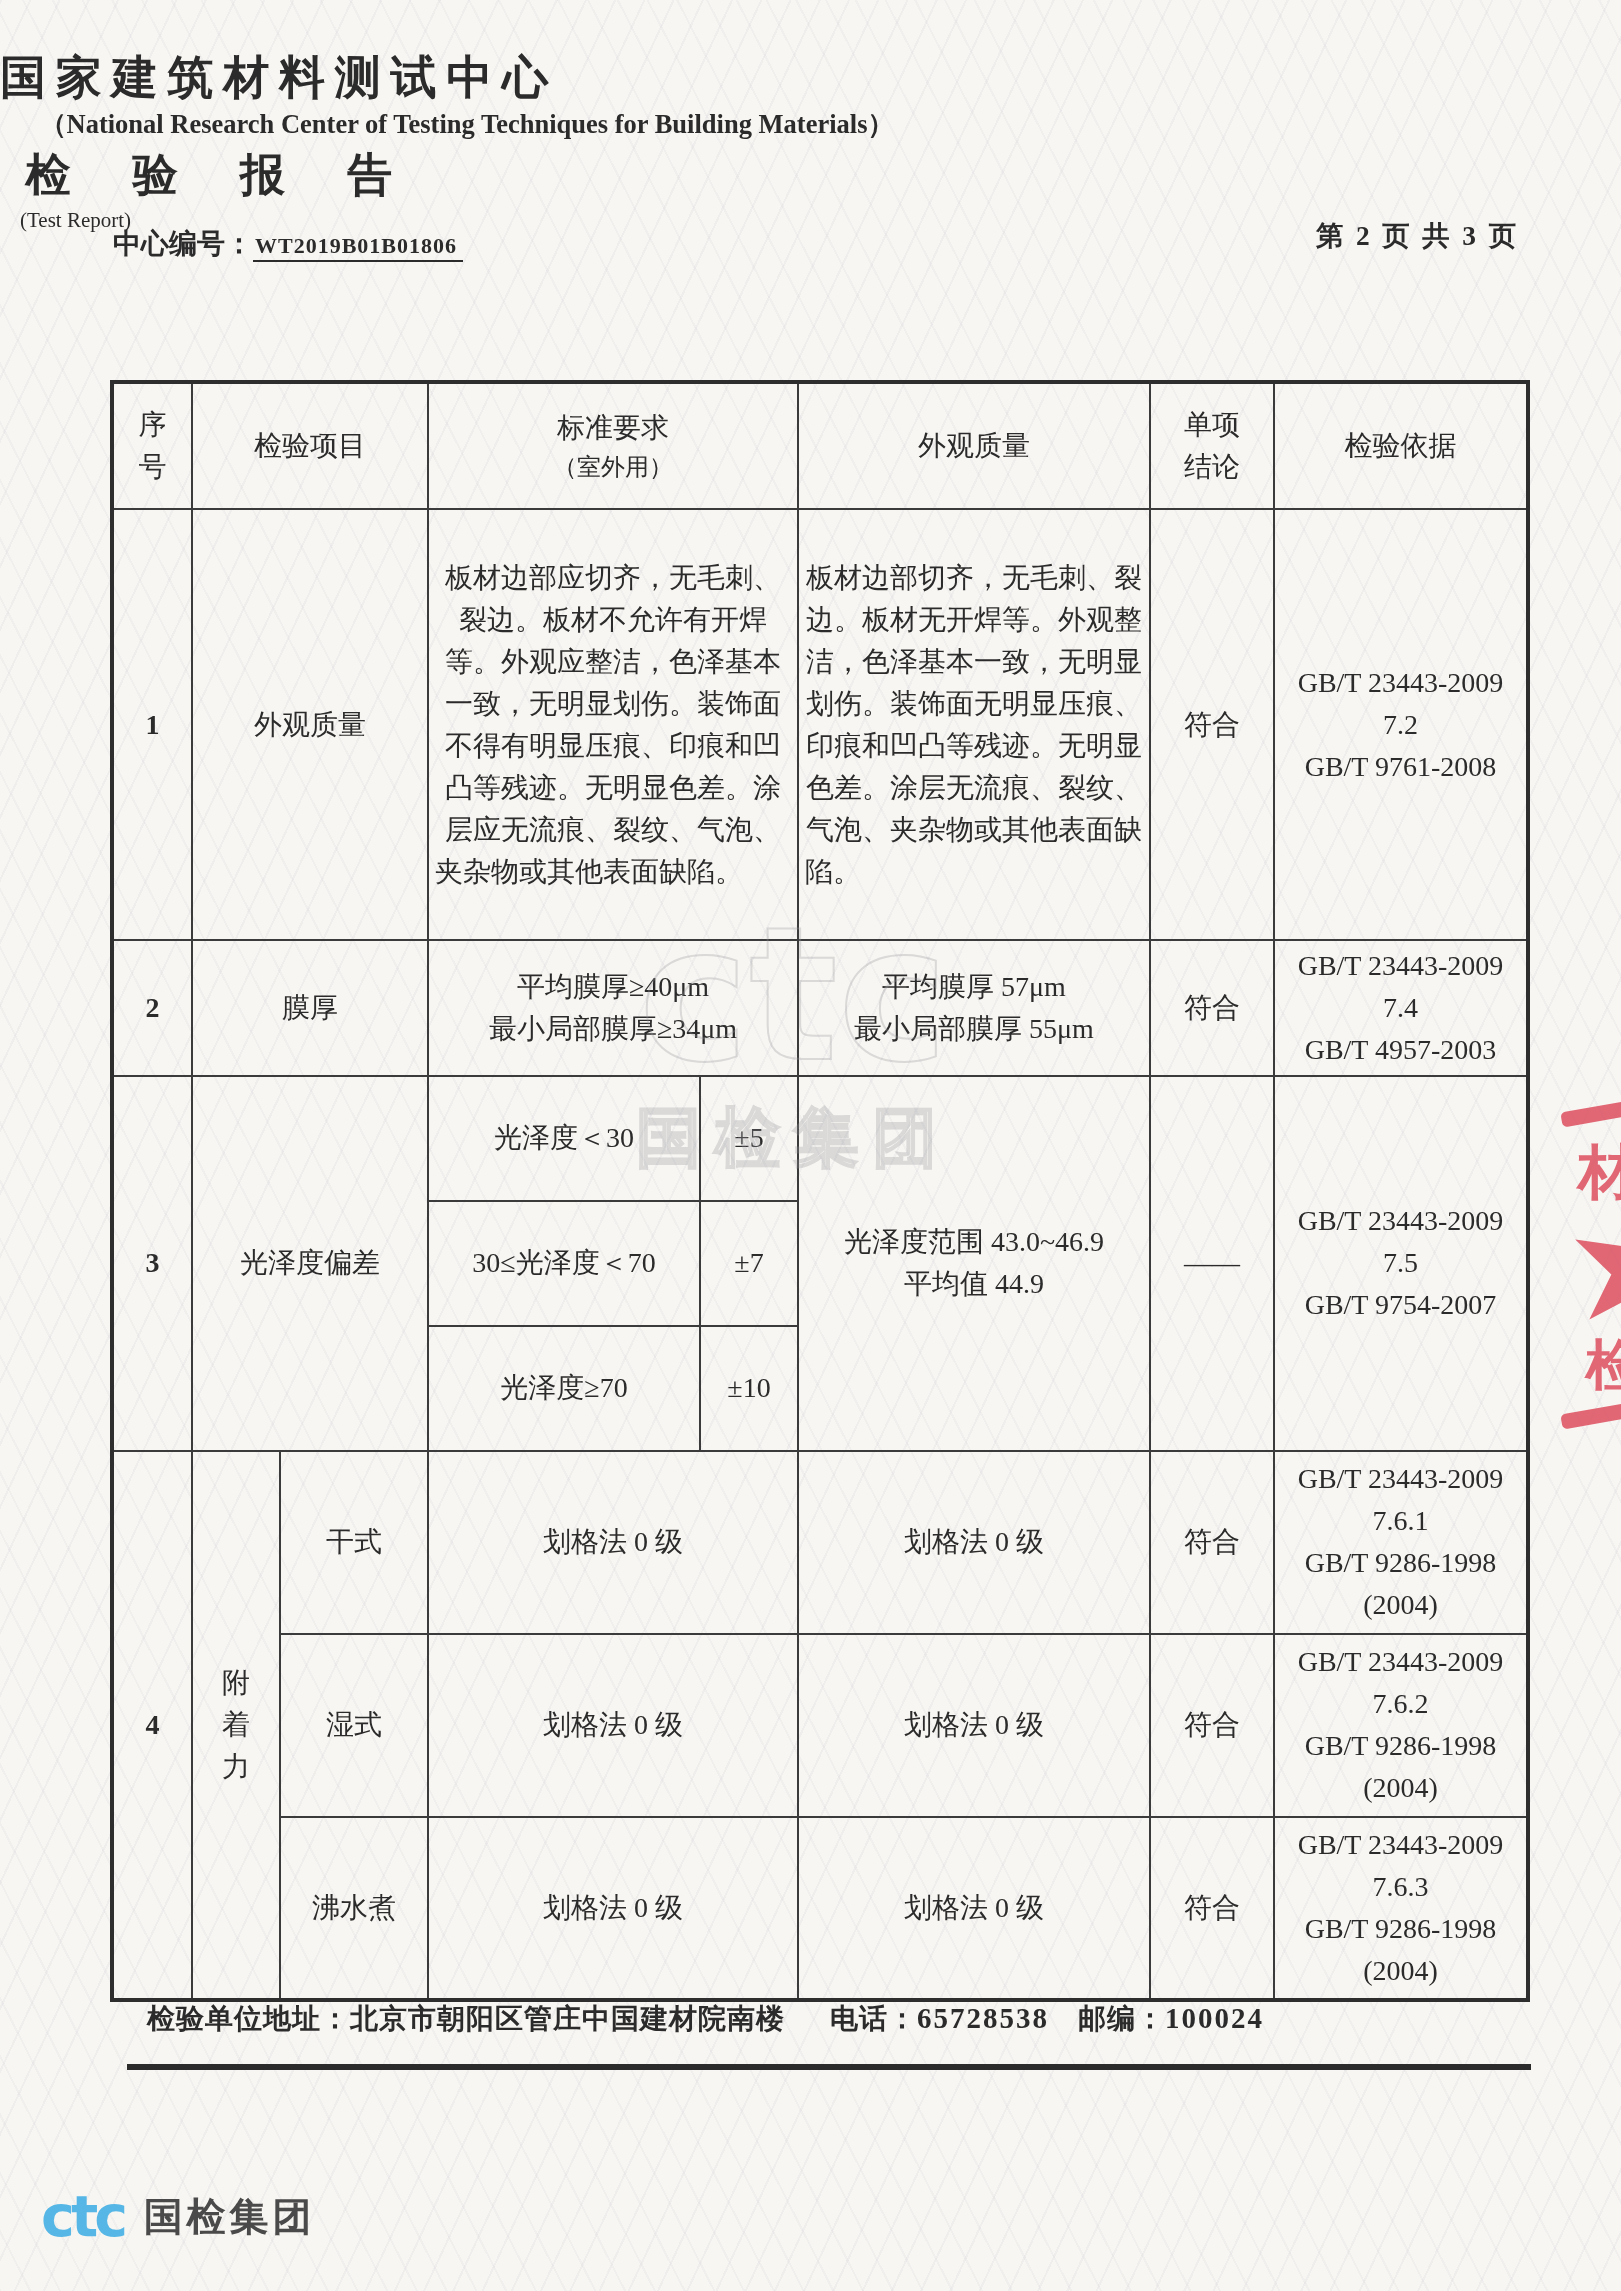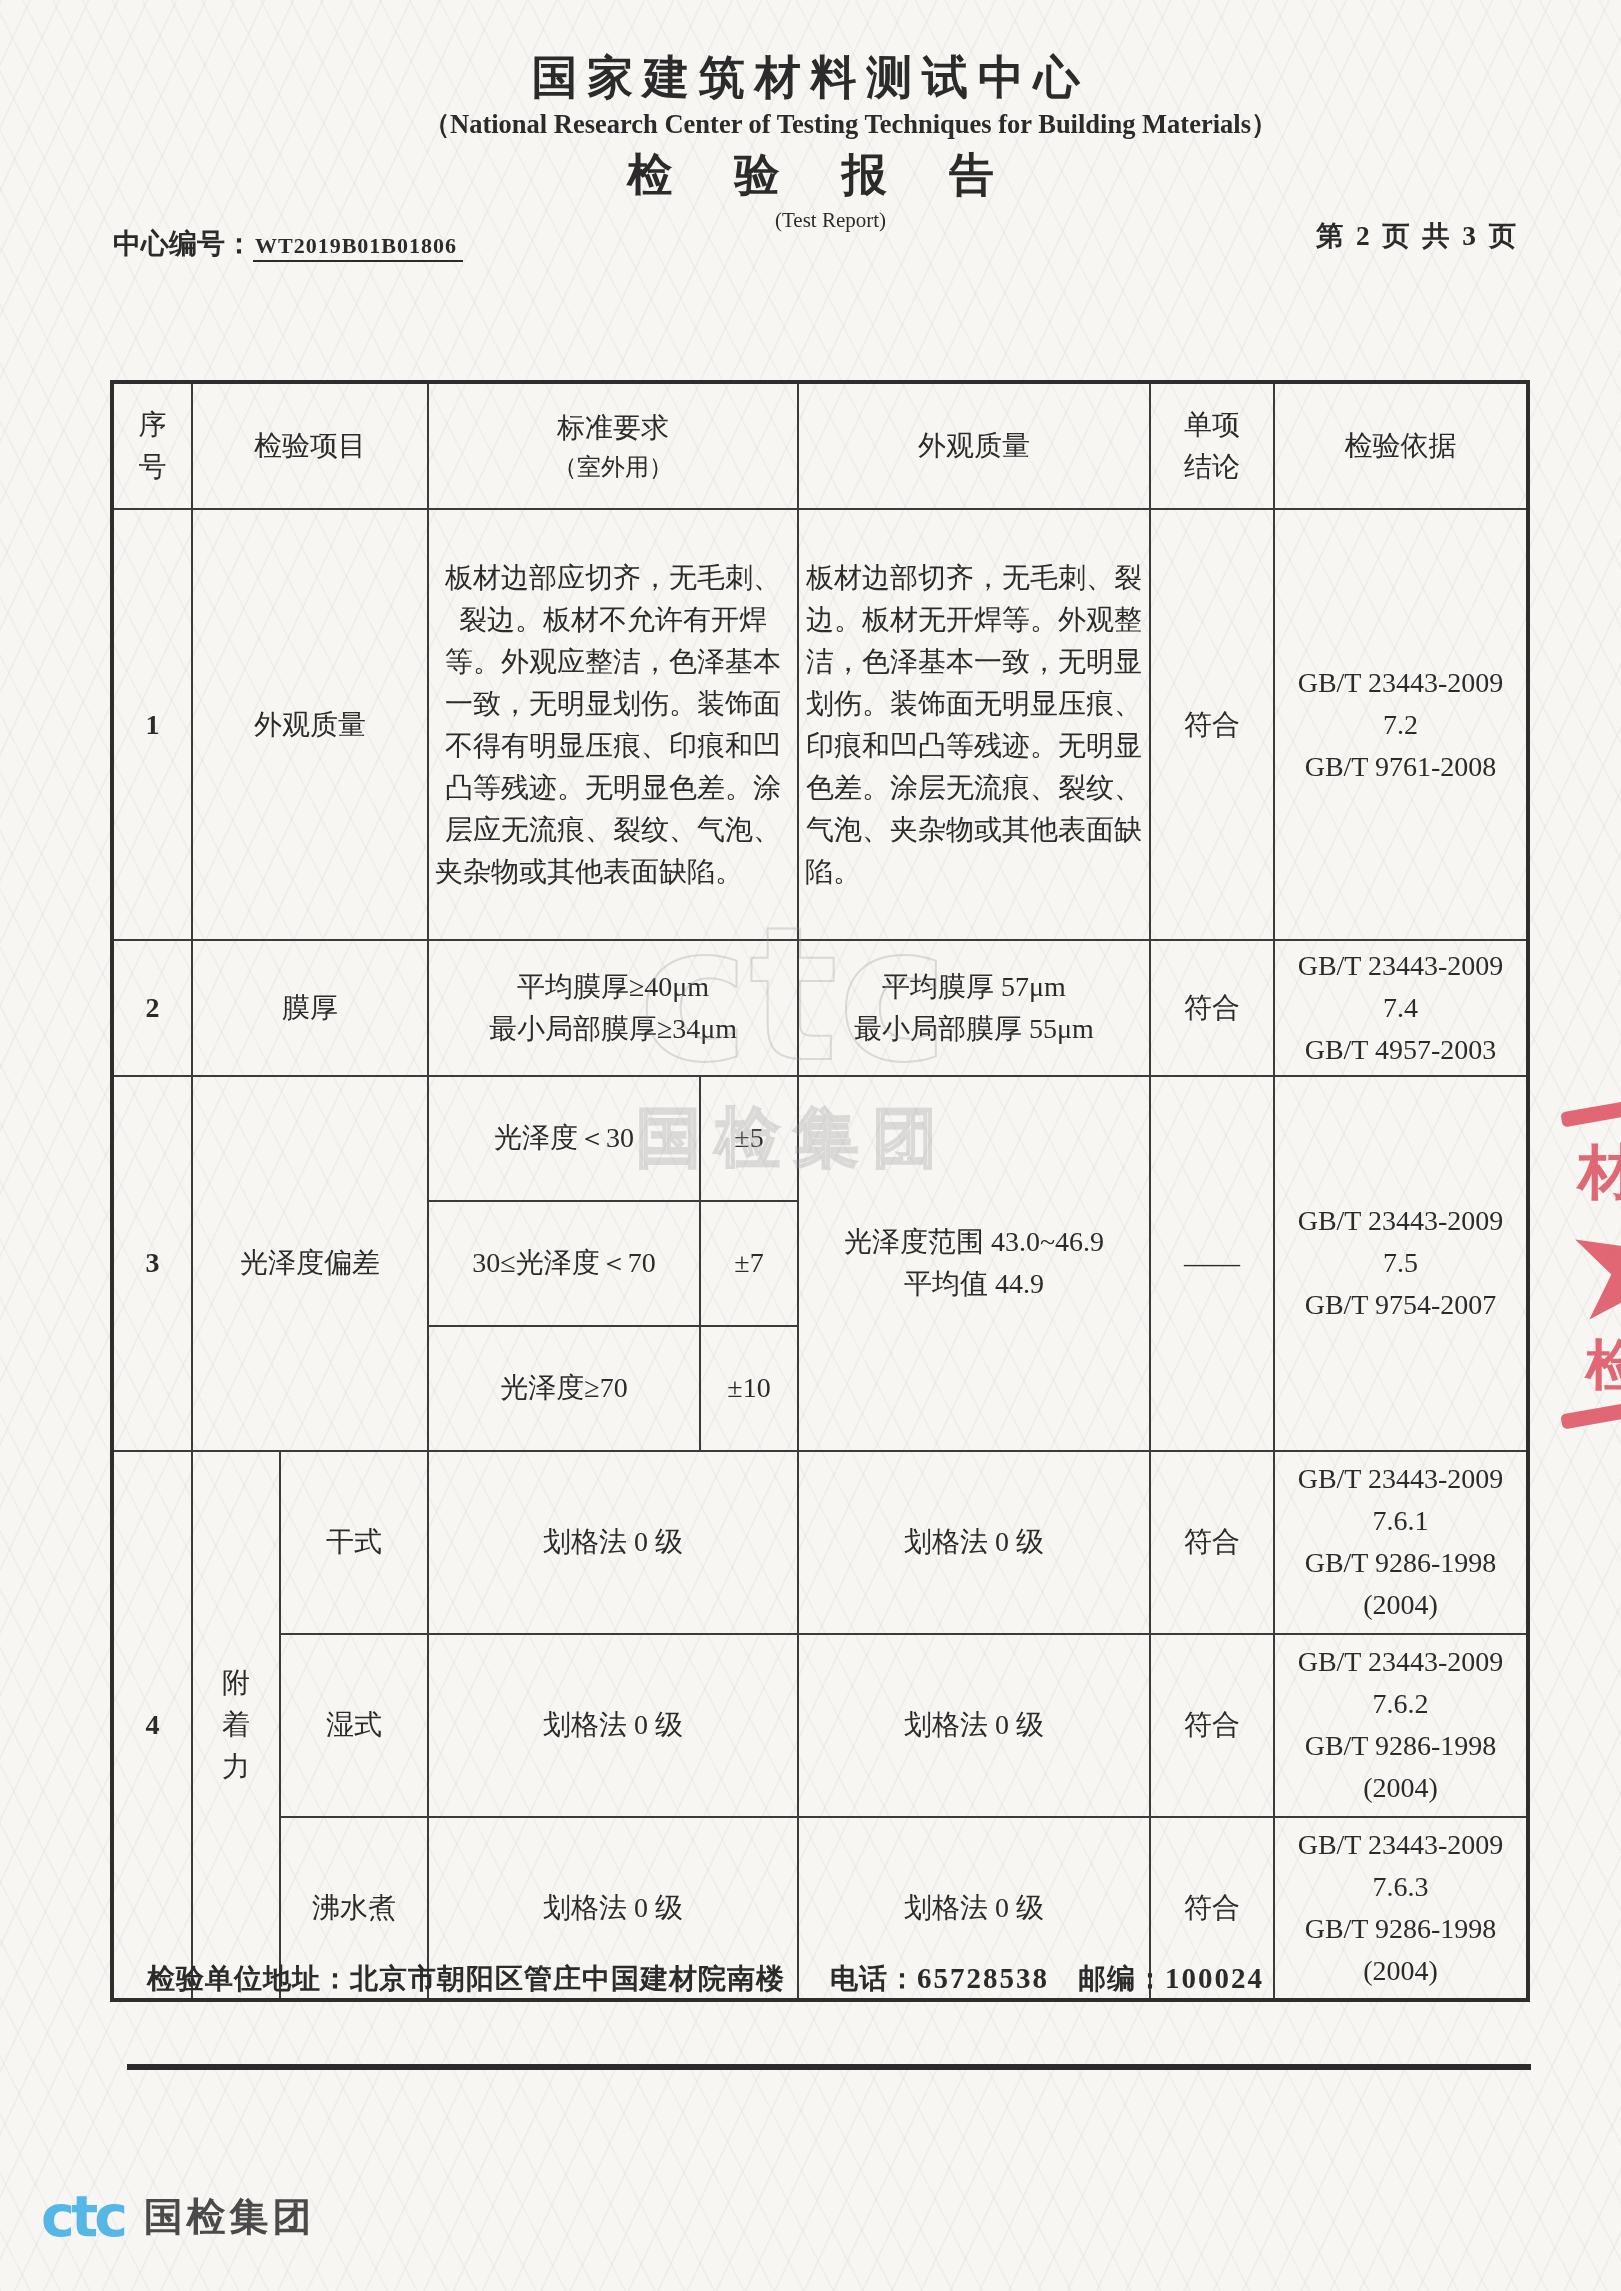--- a/index.html
+++ b/index.html
@@ -7,21 +7,21 @@
     position:relative;
     width:1621px;height:2292px;
     background-color:#f8f6f2;
     background-image:
       repeating-linear-gradient(115deg, rgba(185,185,198,0.13) 0px, rgba(185,185,198,0.13) 2px, transparent 2px, transparent 26.5px),
       repeating-linear-gradient(63deg, rgba(185,185,198,0.11) 0px, rgba(185,185,198,0.11) 2px, transparent 2px, transparent 26.5px);
     overflow:hidden;
     font-family:"Liberation Serif","DejaVu Serif",serif;
     color:#2b2b2b;
   }
-  .center{text-align:center;}
+  .center{text-align:left;}
   .title-cn{
     position:absolute;top:47px;left:0;width:100%;
     font-size:46px;font-weight:bold;letter-spacing:9.8px;
   }
   .title-en{
     position:absolute;top:106px;left:0;width:100%;
     font-size:26.5px;font-weight:bold;margin-left:40px;
   }
   .report-cn{
     position:absolute;top:145px;left:0;width:100%;
@@ -68,21 +68,21 @@
   .h-r1{height:431px;}
   .h-r2{height:135px;}
   .h-r3{height:125px;}
   .h-r4{height:183px;}
 
   .footline{
     position:absolute;left:127px;top:2064px;width:1404px;height:5.9px;
     background:#2b2b2b;
   }
   .foottext{
-    position:absolute;left:147px;top:1960px;width:1372px;
+    position:absolute;left:147px;top:2000px;width:1372px;
     font-size:28px;font-weight:bold;letter-spacing:1px;
   }
   .foottext .num{font-size:29px;letter-spacing:2px;}
   .gap1{display:inline-block;width:45px;}
   .gap2{display:inline-block;width:29px;}
 
   .logo{
     position:absolute;left:41px;top:2188px;
     display:flex;align-items:center;
   }

